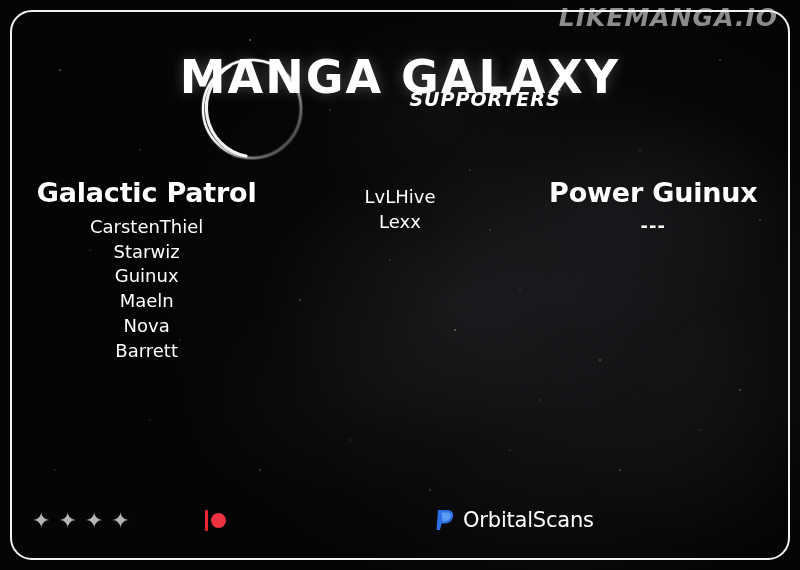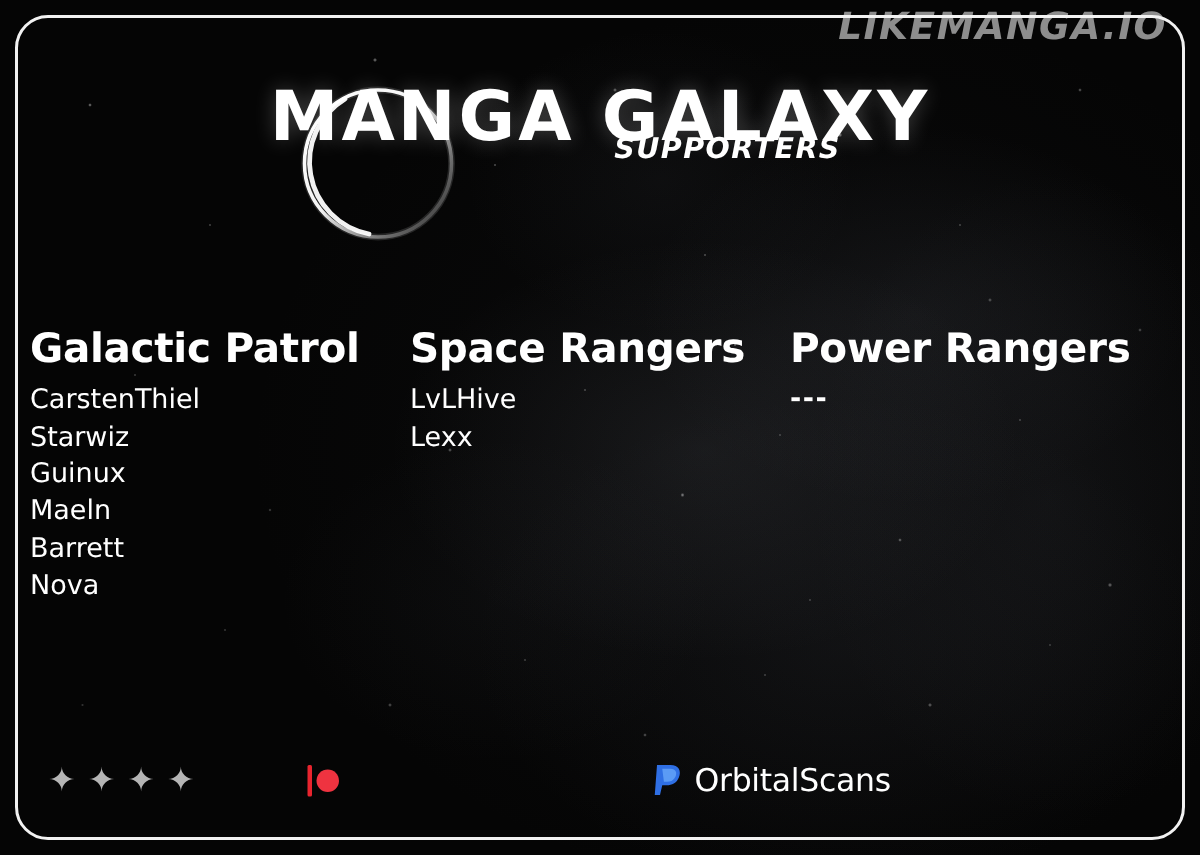--- a/index.html
+++ b/index.html
@@ -153,22 +153,21 @@
     position: absolute;
     left: 20px;
     top: 178px;
     width: 760px;
     display: flex;
     align-items: flex-start;
     justify-content: space-between;
   }
   .tier {
     flex: 1 1 0;
-    text-align: left;
-    margin-top: 40px;
+    text-align: center;
   }
   .tier-title {
     font-family: "DejaVu Sans", sans-serif;
     font-size: 27px;
     font-weight: bold;
     color: #ffffff;
     letter-spacing: -0.2px;
     line-height: 1.1;
     white-space: nowrap;
   }
@@ -292,35 +291,34 @@
 
   <div class="tiers">
 
     <div class="tier">
       <div class="tier-title">Galactic Patrol</div>
       <ul class="tier-list">
         <li>CarstenThiel</li>
         <li>Starwiz</li>
         <li>Guinux</li>
         <li>Maeln</li>
+        <li>Nova</li>
         <li>Barrett</li>
-        <li>Nova</li>
       </ul>
     </div>
 
     <div class="tier">
-      <div class="tier-title">Space Rangers</div>
       <ul class="tier-list">
         <li>LvLHive</li>
         <li>Lexx</li>
       </ul>
     </div>
 
     <div class="tier">
-      <div class="tier-title">Power Rangers</div>
+      <div class="tier-title">Power Guinux</div>
       <div class="tier-empty">---</div>
     </div>
 
   </div>
 
   <div class="footer">
 
     <div class="sparkles">
       <span>✦</span>
       <span>✦</span>

